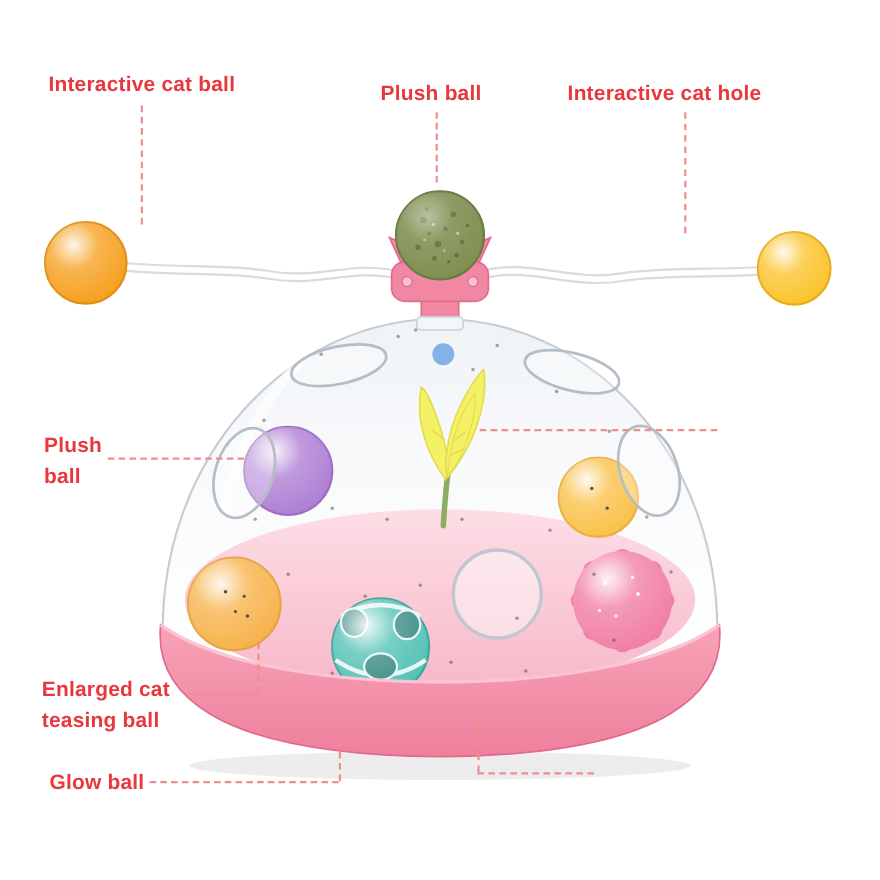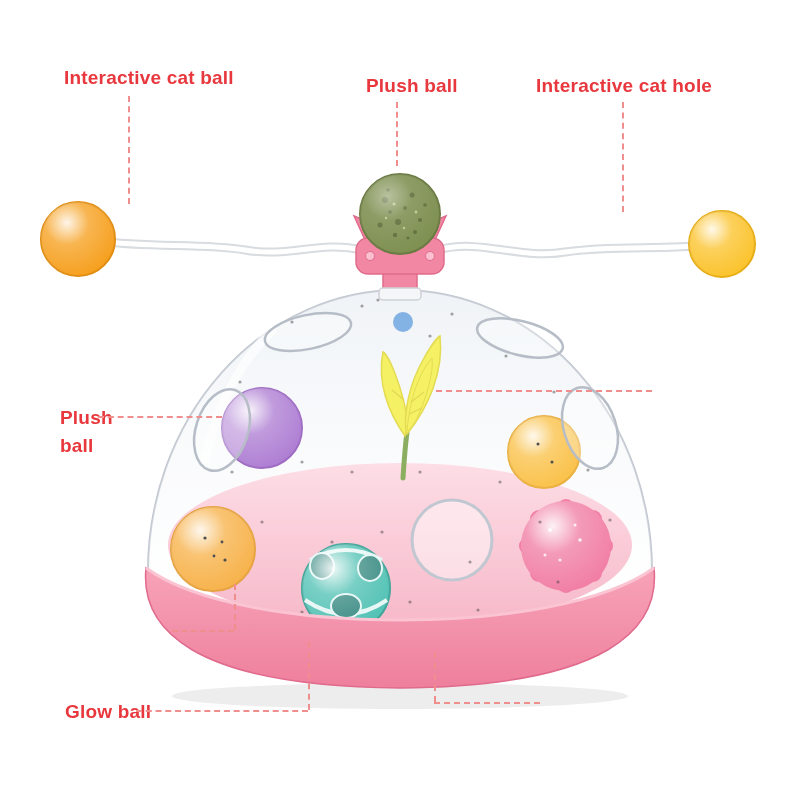--- a/index.html
+++ b/index.html
@@ -7,21 +7,20 @@
     position:relative;width:800px;height:800px;background:#ffffff;overflow:hidden;
     font-family:"Liberation Sans",sans-serif;
   }
   .art{position:absolute;inset:0;}
   .label{
     position:absolute;
     color:var(--c-label_text,#e8383d);
     font:700 19px/1.45 "Liberation Sans",sans-serif;
     white-space:pre-line;
     letter-spacing:.2px;
-    margin-left:20px;
   }
   .leader{position:absolute;}
   .leader.h{border-top:2px dashed var(--c-leader_line,#f08d8d);height:0;}
   .leader.v{border-left:2px dashed var(--c-leader_line,#f08d8d);width:0;}
 </style>
 </head>
 <body>
 
 <div class="stage">
 
@@ -209,26 +208,28 @@
 
   <div class="label" style="left:44px;top:64px">Interactive cat ball</div>
   <div class="leader v" style="left:128px;top:96px;height:108px"></div>
 
   <div class="label" style="left:346px;top:72px">Plush ball</div>
   <div class="leader v" style="left:396px;top:102px;height:64px"></div>
 
   <div class="label" style="left:516px;top:72px">Interactive cat hole</div>
   <div class="leader v" style="left:622px;top:102px;height:110px"></div>
 
-  <div class="label" style="left:40px;top:404px">Plush
+  <div class="label" style="left:40px;top:392px">Plush
 ball</div>
   <div class="leader h" style="left:98px;top:416px;width:124px"></div>
 
   <div class="leader h" style="left:436px;top:390px;width:216px"></div>
 
+  <div class="label" style="left:38px;top:614px">Enlarged cat
+teasing ball</div>
   <div class="leader h" style="left:172px;top:630px;width:62px"></div>
   <div class="leader v" style="left:234px;top:584px;height:46px"></div>
 
   <div class="label" style="left:45px;top:698px">Glow ball</div>
   <div class="leader h" style="left:136px;top:710px;width:172px"></div>
   <div class="leader v" style="left:308px;top:642px;height:68px"></div>
 
   <div class="leader h" style="left:434px;top:702px;width:106px"></div>
   <div class="leader v" style="left:434px;top:652px;height:50px"></div>
 

